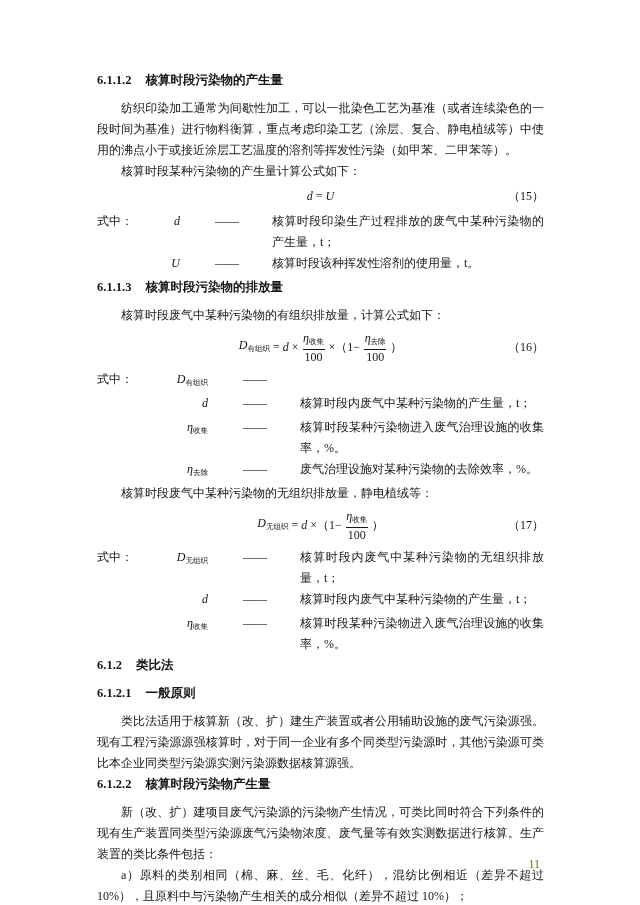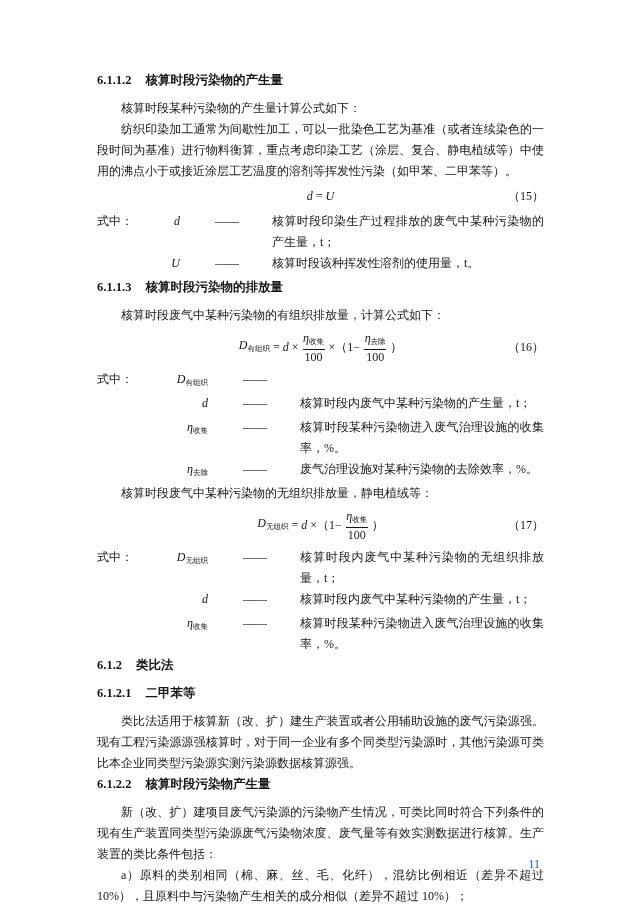--- a/index.html
+++ b/index.html
@@ -90,34 +90,34 @@
   .defs15 .def-sym { flex: 0 0 14px; }
   .defs16 .def-sym, .defs17 .def-sym { flex: 0 0 42px; }
   .def-dash { padding: 0 1px 0 3px; white-space: nowrap; }
   .def-text { flex: 1; }
   .page-num {
     position: absolute;
     right: 100px;
     bottom: 33px;
     font-family: "Liberation Serif", "DejaVu Serif", serif;
     font-size: 12px;
-    color: #1d4ed8;
+    color: #4d7c0f;
   }
 </style>
 </head>
 <body>
 
 <div class="page">
   <div class="content">
 
     <h3 class="heading">
       <span class="h-num">6.1.1.2</span><span class="h-title">核算时段污染物的产生量</span>
     </h3>
+    <p class="para indent">纺织印染加工通常为间歇性加工，可以一批染色工艺为基准（或者连续染色的一段时间为基准）进行物料衡算，重点考虑印染工艺（涂层、复合、静电植绒等）中使用的沸点小于或接近涂层工艺温度的溶剂等挥发性污染（如甲苯、二甲苯等）。</p>
     <p class="para indent">核算时段某种污染物的产生量计算公式如下：</p>
-    <p class="para indent">纺织印染加工通常为间歇性加工，可以一批染色工艺为基准（或者连续染色的一段时间为基准）进行物料衡算，重点考虑印染工艺（涂层、复合、静电植绒等）中使用的沸点小于或接近涂层工艺温度的溶剂等挥发性污染（如甲苯、二甲苯等）。</p>
 
     <div class="equation">
       <span class="eq-body">
           <span class="var">d</span>
           <span>=</span>
           <span class="var">U</span>
         </span>
       <span class="eq-num">（15）</span>
     </div>
 
@@ -223,21 +223,21 @@
         <span class="def-dash">——</span>
         <span class="def-text">核算时段某种污染物进入废气治理设施的收集率，%。</span>
       </div>
     </div>
 
     <h3 class="heading hsp">
       <span class="h-num">6.1.2</span><span class="h-title">类比法</span>
     </h3>
 
     <h3 class="heading hsp">
-      <span class="h-num">6.1.2.1</span><span class="h-title">二甲苯等</span>
+      <span class="h-num">6.1.2.1</span><span class="h-title">一般原则</span>
     </h3>
     <p class="para indent">类比法适用于核算新（改、扩）建生产装置或者公用辅助设施的废气污染源强。现有工程污染源源强核算时，对于同一企业有多个同类型污染源时，其他污染源可类比本企业同类型污染源实测污染源数据核算源强。</p>
 
     <h3 class="heading hsp">
       <span class="h-num">6.1.2.2</span><span class="h-title">核算时段污染物产生量</span>
     </h3>
     <p class="para indent">新（改、扩）建项目废气污染源的污染物产生情况，可类比同时符合下列条件的现有生产装置同类型污染源废气污染物浓度、废气量等有效实测数据进行核算。生产装置的类比条件包括：</p>
     <p class="para indent">a）原料的类别相同（棉、麻、丝、毛、化纤），混纺比例相近（差异不超过 10%），且原料中与污染物产生相关的成分相似（差异不超过 10%）；</p>
 
   </div>

